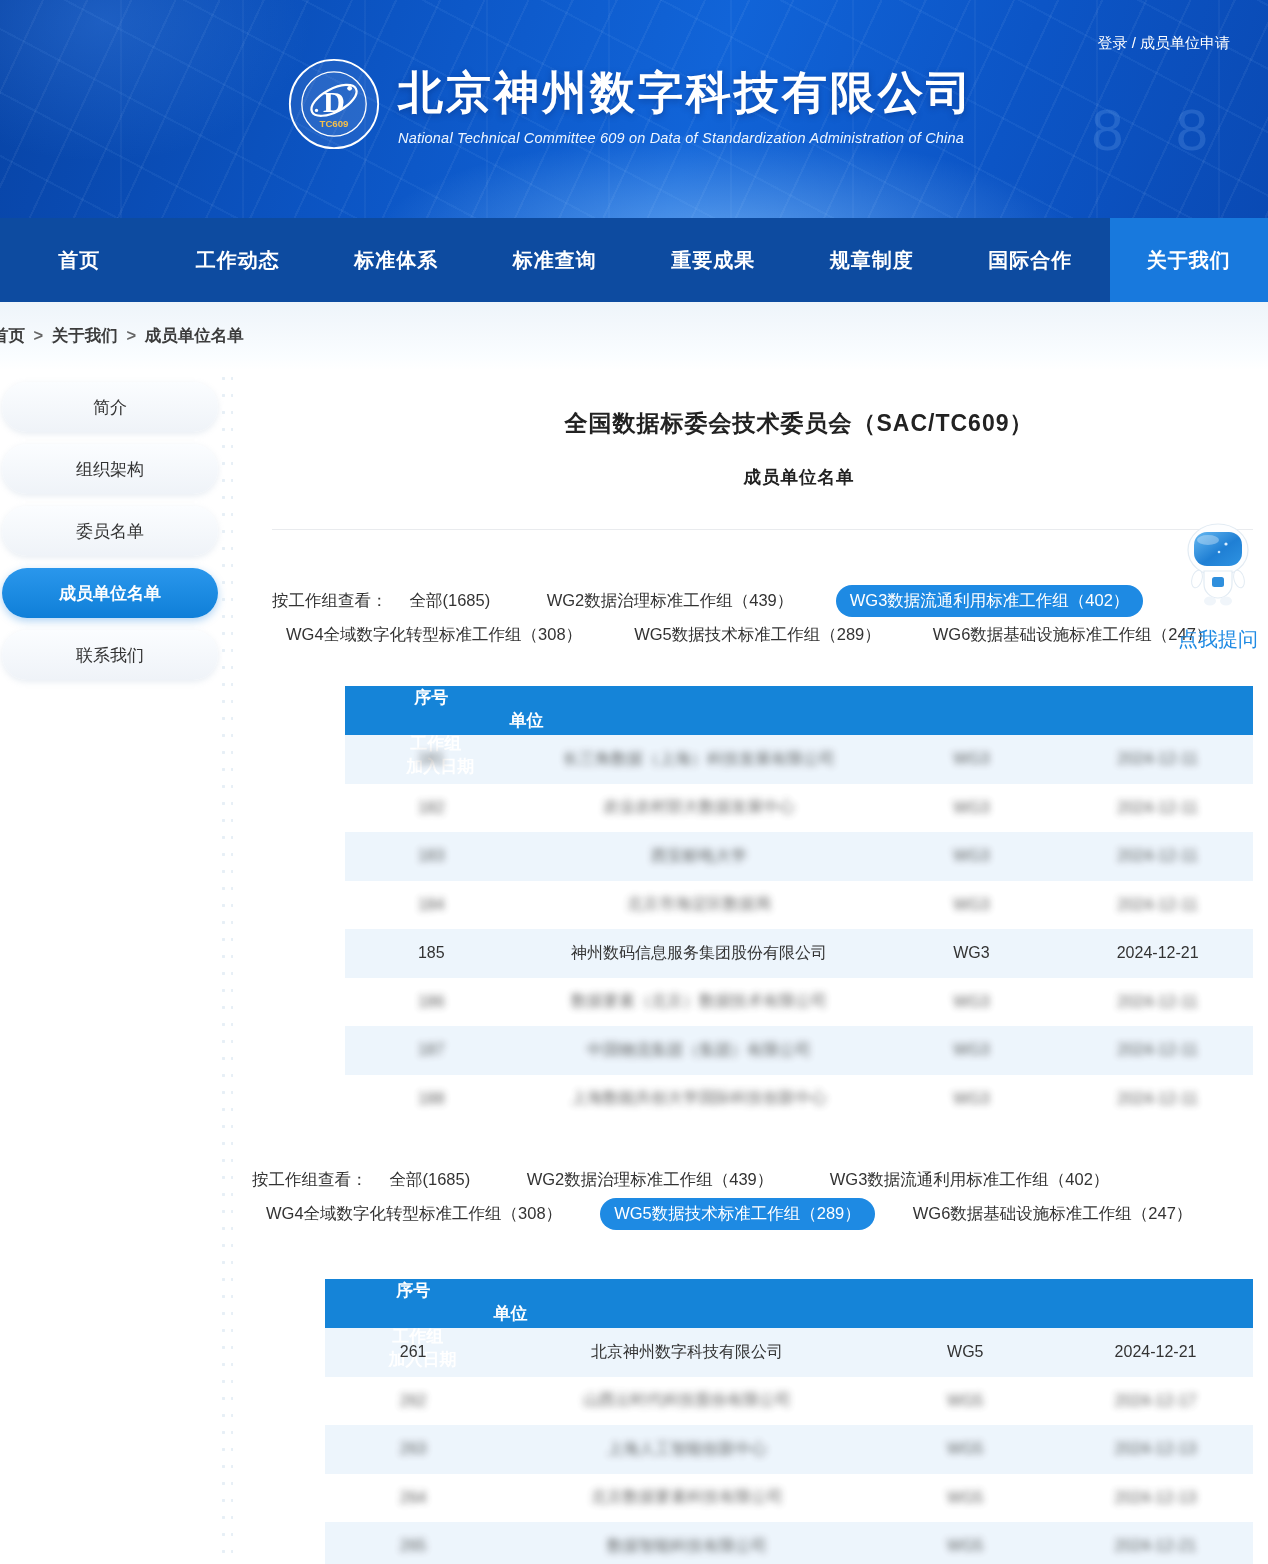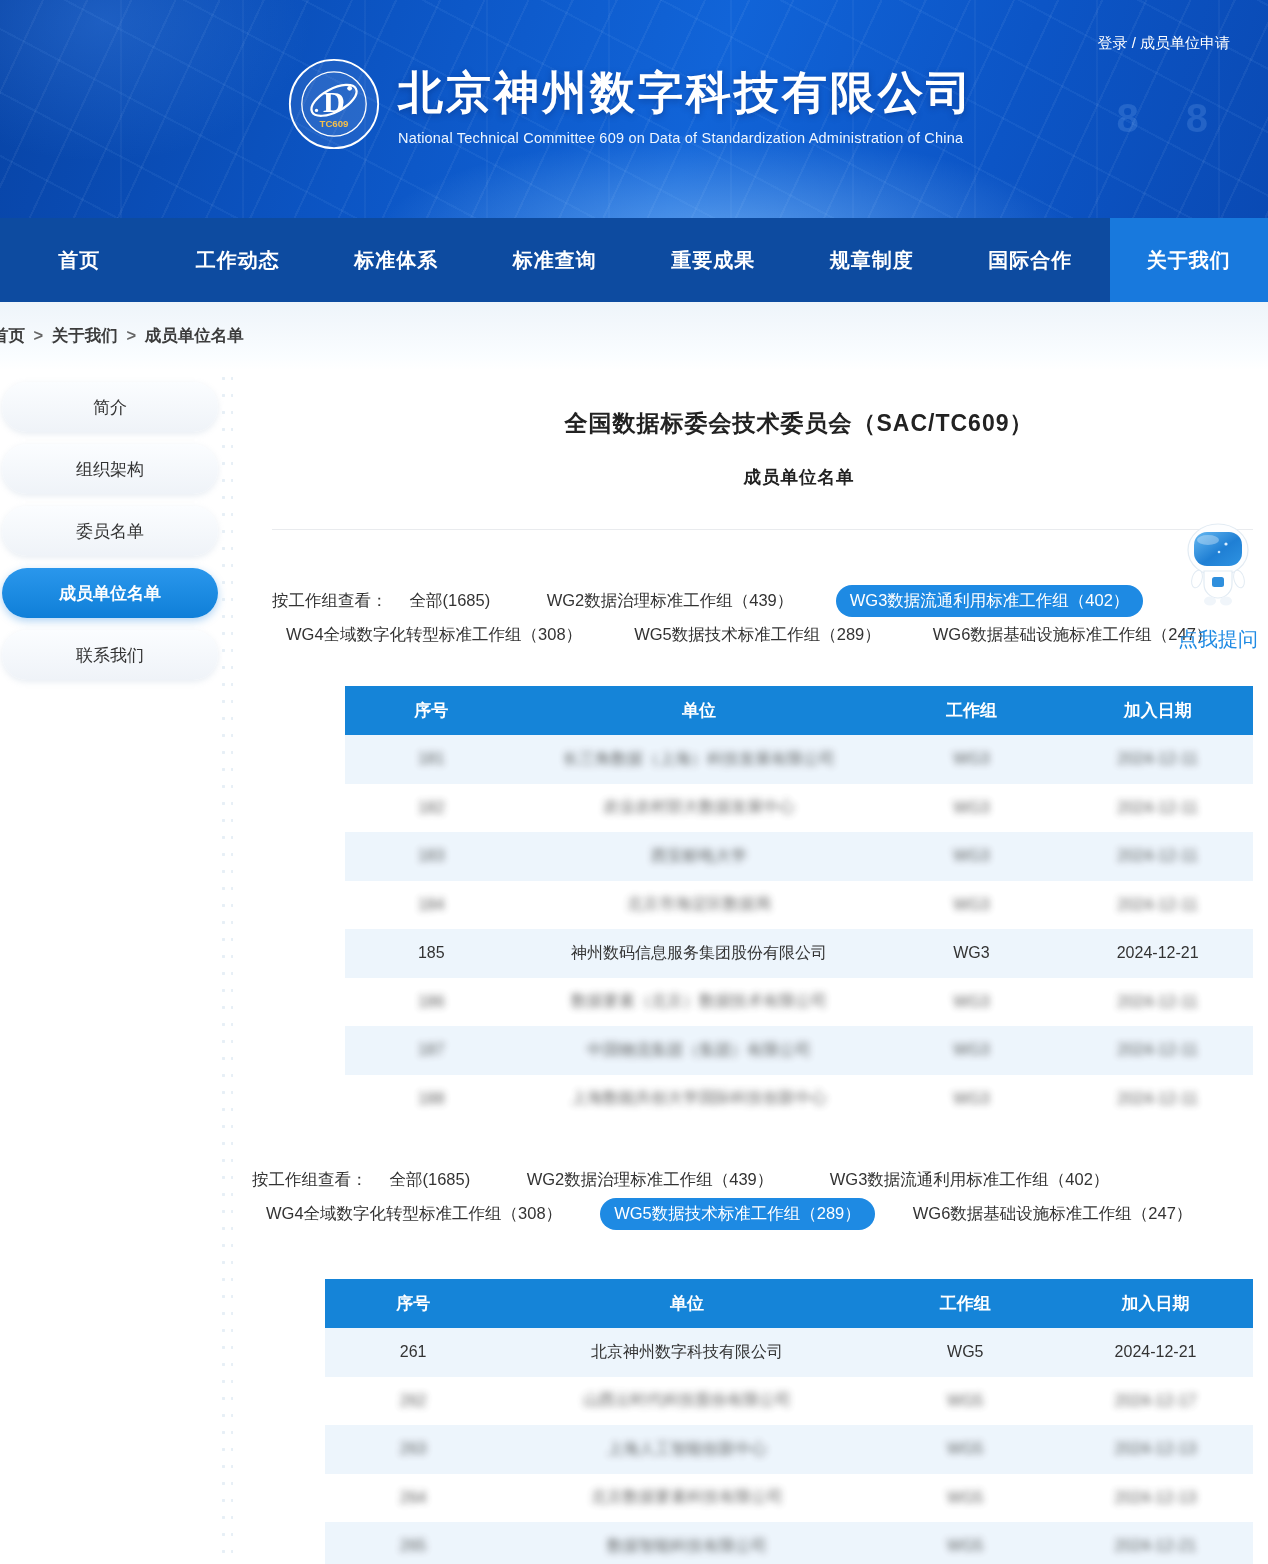--- a/index.html
+++ b/index.html
@@ -22,29 +22,29 @@
       repeating-linear-gradient(90deg, transparent 0 120px, rgba(255,255,255,.04) 120px 122px);
   }
   .header::after {
     content:""; position:absolute; inset:0;
     background:
       radial-gradient(ellipse 500px 150px at 57% 110%, rgba(150,205,255,.55), transparent 70%),
       radial-gradient(ellipse 300px 200px at 8% 10%, rgba(90,160,255,.25), transparent 70%);
     pointer-events:none;
   }
   .header-deco {
-    position:absolute; right:42px; top:96px; font-size:40px; font-weight:bold;
+    position:absolute; right:42px; top:96px; font-size:58px; font-weight:normal;
     color:rgba(150,200,255,.18); letter-spacing:18px; z-index:1;
   }
   .header-login {
     position:absolute; top:34px; right:38px; color:#fff; font-size:15px; z-index:3; cursor:pointer;
   }
   .brand { position:absolute; left:288px; top:58px; display:flex; align-items:center; gap:18px; z-index:2; }
   .brand-cn { color:#fff; font-size:45px; font-weight:bold; letter-spacing:3px; text-shadow:0 2px 6px rgba(0,30,90,.35); }
-  .brand-en { color:#eef6ff; font-size:14.5px; margin-top:7px; letter-spacing:.2px; }
+  .brand-en { color:#eef6ff; font-size:14.5px; margin-top:7px; letter-spacing:.2px;font-style:italic; }
 
   
   .nav { height:84px; background:#0d4ba0; display:flex; }
   .nav-item {
     flex:1; display:flex; align-items:center; justify-content:center;
     color:#fff; font-size:20px; font-weight:bold; cursor:pointer; letter-spacing:1px;
   }
   .nav-item.nav-active { background:#1879dd; }
 
   
@@ -97,21 +97,21 @@
   .pill.pill-active { background:#1e8ae3; color:#fff; }
 
   
   .assistant { position:absolute; top:152px; right:2px; width:96px; text-align:center; z-index:5; cursor:pointer; }
   .assistant-label { margin-top:12px; font-size:20px; color:#1e8ae3; }
 
   
   .table1 { margin-top:34px; margin-left:73px; width:908px; }
   .section2 { margin-left:-20px; margin-top:40px; }
   .table2 { margin-top:48px; margin-left:73px; width:928px; }
-  .t-head { display:flex; height:49px; background:#1584d8; color:#fff; font-size:17px; font-weight:bold; }
+  .t-head { display:flex; height:49px; background:#1584d8; color:#fff; font-size:17px; font-weight:bold;flex-direction:column; }
   .t-head div { display:flex; align-items:center; justify-content:center; }
   .t-head div:nth-of-type(1) { width:19%; }
   .t-head div:nth-of-type(2) { width:40%; }
   .t-head div:nth-of-type(3) { width:20%; }
   .t-head div:nth-of-type(4) { width:21%; }
   .t-body .t-row { display:flex; height:48.5px; background:#fff; font-size:16px; color:#333; }
   .t-body div.t-row:nth-of-type(odd) { background:#edf5fc; }
   .td { display:flex; align-items:center; justify-content:center; }
   .c-no { width:19%; } .c-unit { width:40%; } .c-wg { width:20%; } .c-date { width:21%; }
   .row-blurred span { filter:blur(3.5px); opacity:.8; color:#3a3a3a; }

